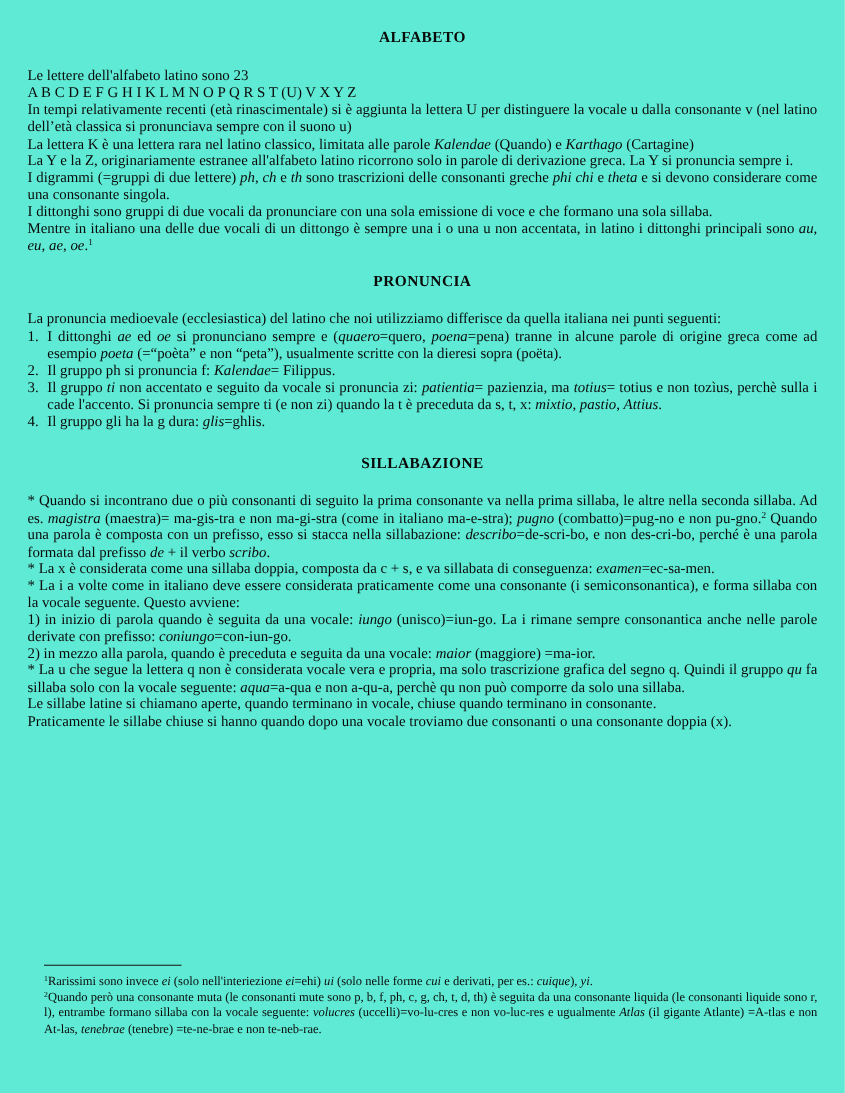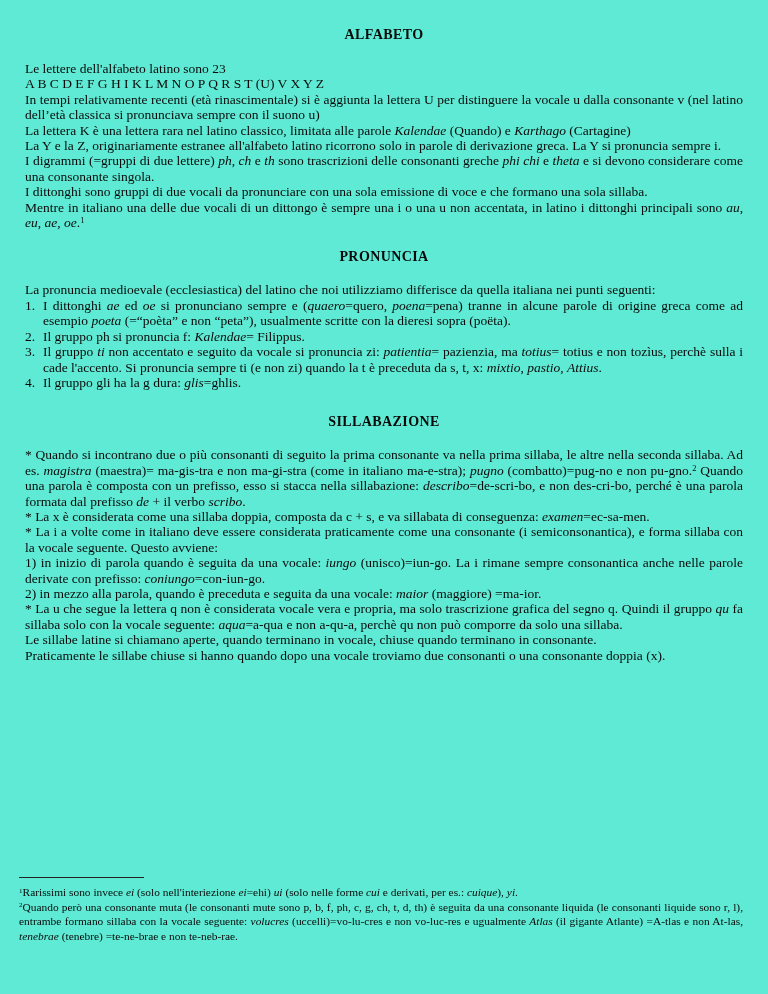--- a/index.html
+++ b/index.html
@@ -34,21 +34,21 @@
   .bd { font-weight:normal; }
   sup.fnref {
     font-size:0.62em;
     line-height:0;
     vertical-align:baseline;
     position:relative;
     top:-0.48em;
   }
   .footnotes {
     position:absolute;
-    top:877px; left:19px; right:25px;
+    top:877px; left:40px; right:25px;
     font-size:11.4px;
     line-height:14.6px;
   }
   .fn-sep {
     width:125px; height:0;
     border-top:1px solid #222;
     margin-bottom:7px;
   }
   .fn { text-align:justify; }
 </style>

